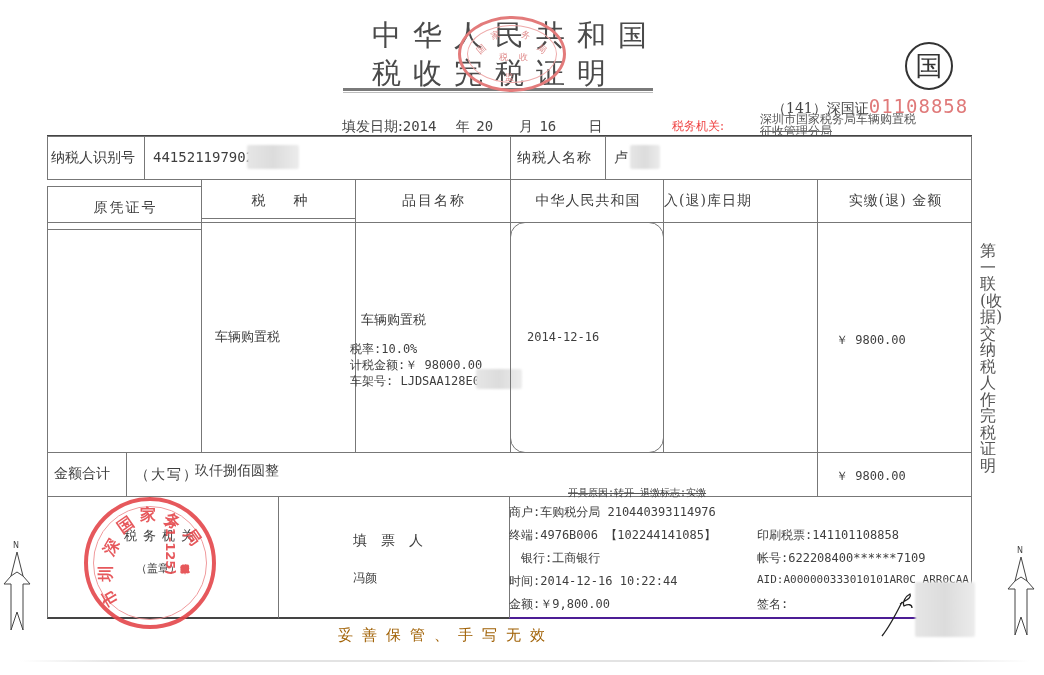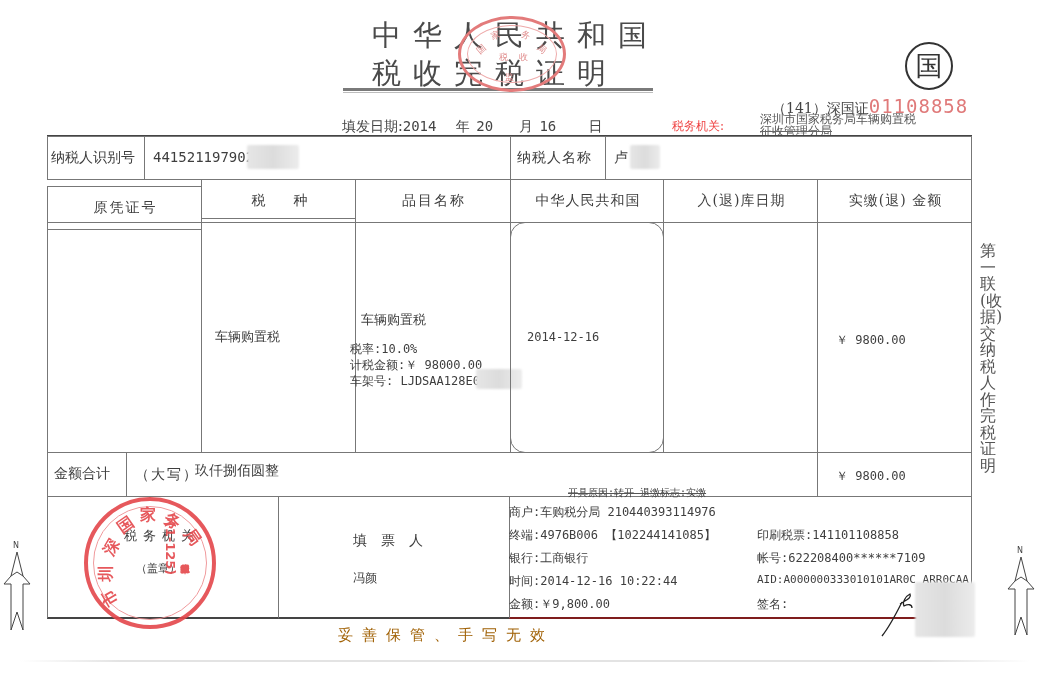--- a/index.html
+++ b/index.html
@@ -97,21 +97,21 @@
 <div class="cell" style="left:201px;top:179px;width:155px;height:40px;">
   <span class="txt" style="left:0;width:155px;text-align:center;top:12px;">税　　种</span>
 </div>
 <div class="cell" style="left:355px;top:179px;width:156px;height:44px;">
   <span class="txt" style="left:0;width:156px;text-align:center;top:12px;letter-spacing:2px;">品目名称</span>
 </div>
 <div class="cell" style="left:510px;top:179px;width:154px;height:44px;">
   <span class="txt" style="left:0;width:154px;text-align:center;top:12px;letter-spacing:1px;">中华人民共和国</span>
 </div>
 <div class="cell" style="left:663px;top:179px;width:155px;height:44px;">
-  <span class="txt" style="left:0;width:155px;text-align:center;top:12px;letter-spacing:1px;">入(退)库日期</span>
+  <span class="txt" style="left:0;width:155px;text-align:left;top:12px;letter-spacing:1px;">入(退)库日期</span>
 </div>
 <div class="cell" style="left:817px;top:179px;width:155px;height:44px;">
   <span class="txt" style="left:0;width:155px;text-align:center;top:12px;letter-spacing:1px;">实缴(退) 金额</span>
 </div>
 
 <div class="cell" style="left:47px;top:222px;width:155px;height:231px;"></div>
 <div class="cell" style="left:201px;top:222px;width:155px;height:231px;">
   <span class="txt sans" style="left:13px;top:105px;font-size:13px;">车辆购置税</span>
 </div>
 <div class="cell" style="left:355px;top:222px;width:156px;height:231px;">
@@ -141,24 +141,24 @@
 </div>
 
 <div class="cell" style="left:47px;top:496px;width:232px;height:123px;border-bottom:2px solid #444;">
   <span class="txt" style="left:76px;top:30px;font-size:13px;letter-spacing:6px;">税务机关</span>
   <span class="txt" style="left:88px;top:64px;font-size:11px;">（盖章）</span>
 </div>
 <div class="cell" style="left:278px;top:496px;width:232px;height:123px;border-bottom:2px solid #444;">
   <span class="txt" style="left:74px;top:35px;font-size:14px;">填　票　人</span>
   <span class="txt sans" style="left:74px;top:73px;font-size:12px;">冯颜</span>
 </div>
-<div class="cell" style="left:509px;top:496px;width:463px;height:123px;border-bottom:2px solid #7f1d1d;">
+<div class="cell" style="left:509px;top:496px;width:463px;height:123px;border-bottom:2px solid #4c1d95;">
   <span class="txt mono" style="left:-1px;top:7px;font-size:12px;">商户:车购税分局 210440393114976</span>
   <span class="txt mono" style="left:-1px;top:30px;font-size:12px;">终端:4976B006  【102244141085】</span>
-  <span class="txt mono" style="left:-1px;top:53px;font-size:12px;">银行:工商银行</span>
+  <span class="txt mono" style="left:-1px;top:53px;font-size:12px;padding-left:12px;">银行:工商银行</span>
   <span class="txt mono" style="left:-1px;top:76px;font-size:12px;">时间:2014-12-16 10:22:44</span>
   <span class="txt mono" style="left:-1px;top:99px;font-size:12px;">金额:￥9,800.00</span>
   <span class="txt mono" style="left:247px;top:30px;font-size:12px;">印刷税票:141101108858</span>
   <span class="txt mono" style="left:247px;top:53px;font-size:12px;">帐号:622208400******7109</span>
   <span class="txt mono" style="left:247px;top:76px;font-size:11px;">AID:A000000333010101AR0C  ARR0CAA</span>
   <span class="txt mono" style="left:247px;top:99px;font-size:12px;">签名:</span>
 </div>
 <span class="txt mono abs" style="left:568px;top:486px;font-size:10px;text-decoration:line-through;text-decoration-color:#555;">开具原因:转开  退缴标志:实缴</span>
 
 <div class="blur" style="left:915px;top:582px;width:60px;height:55px;"></div>

